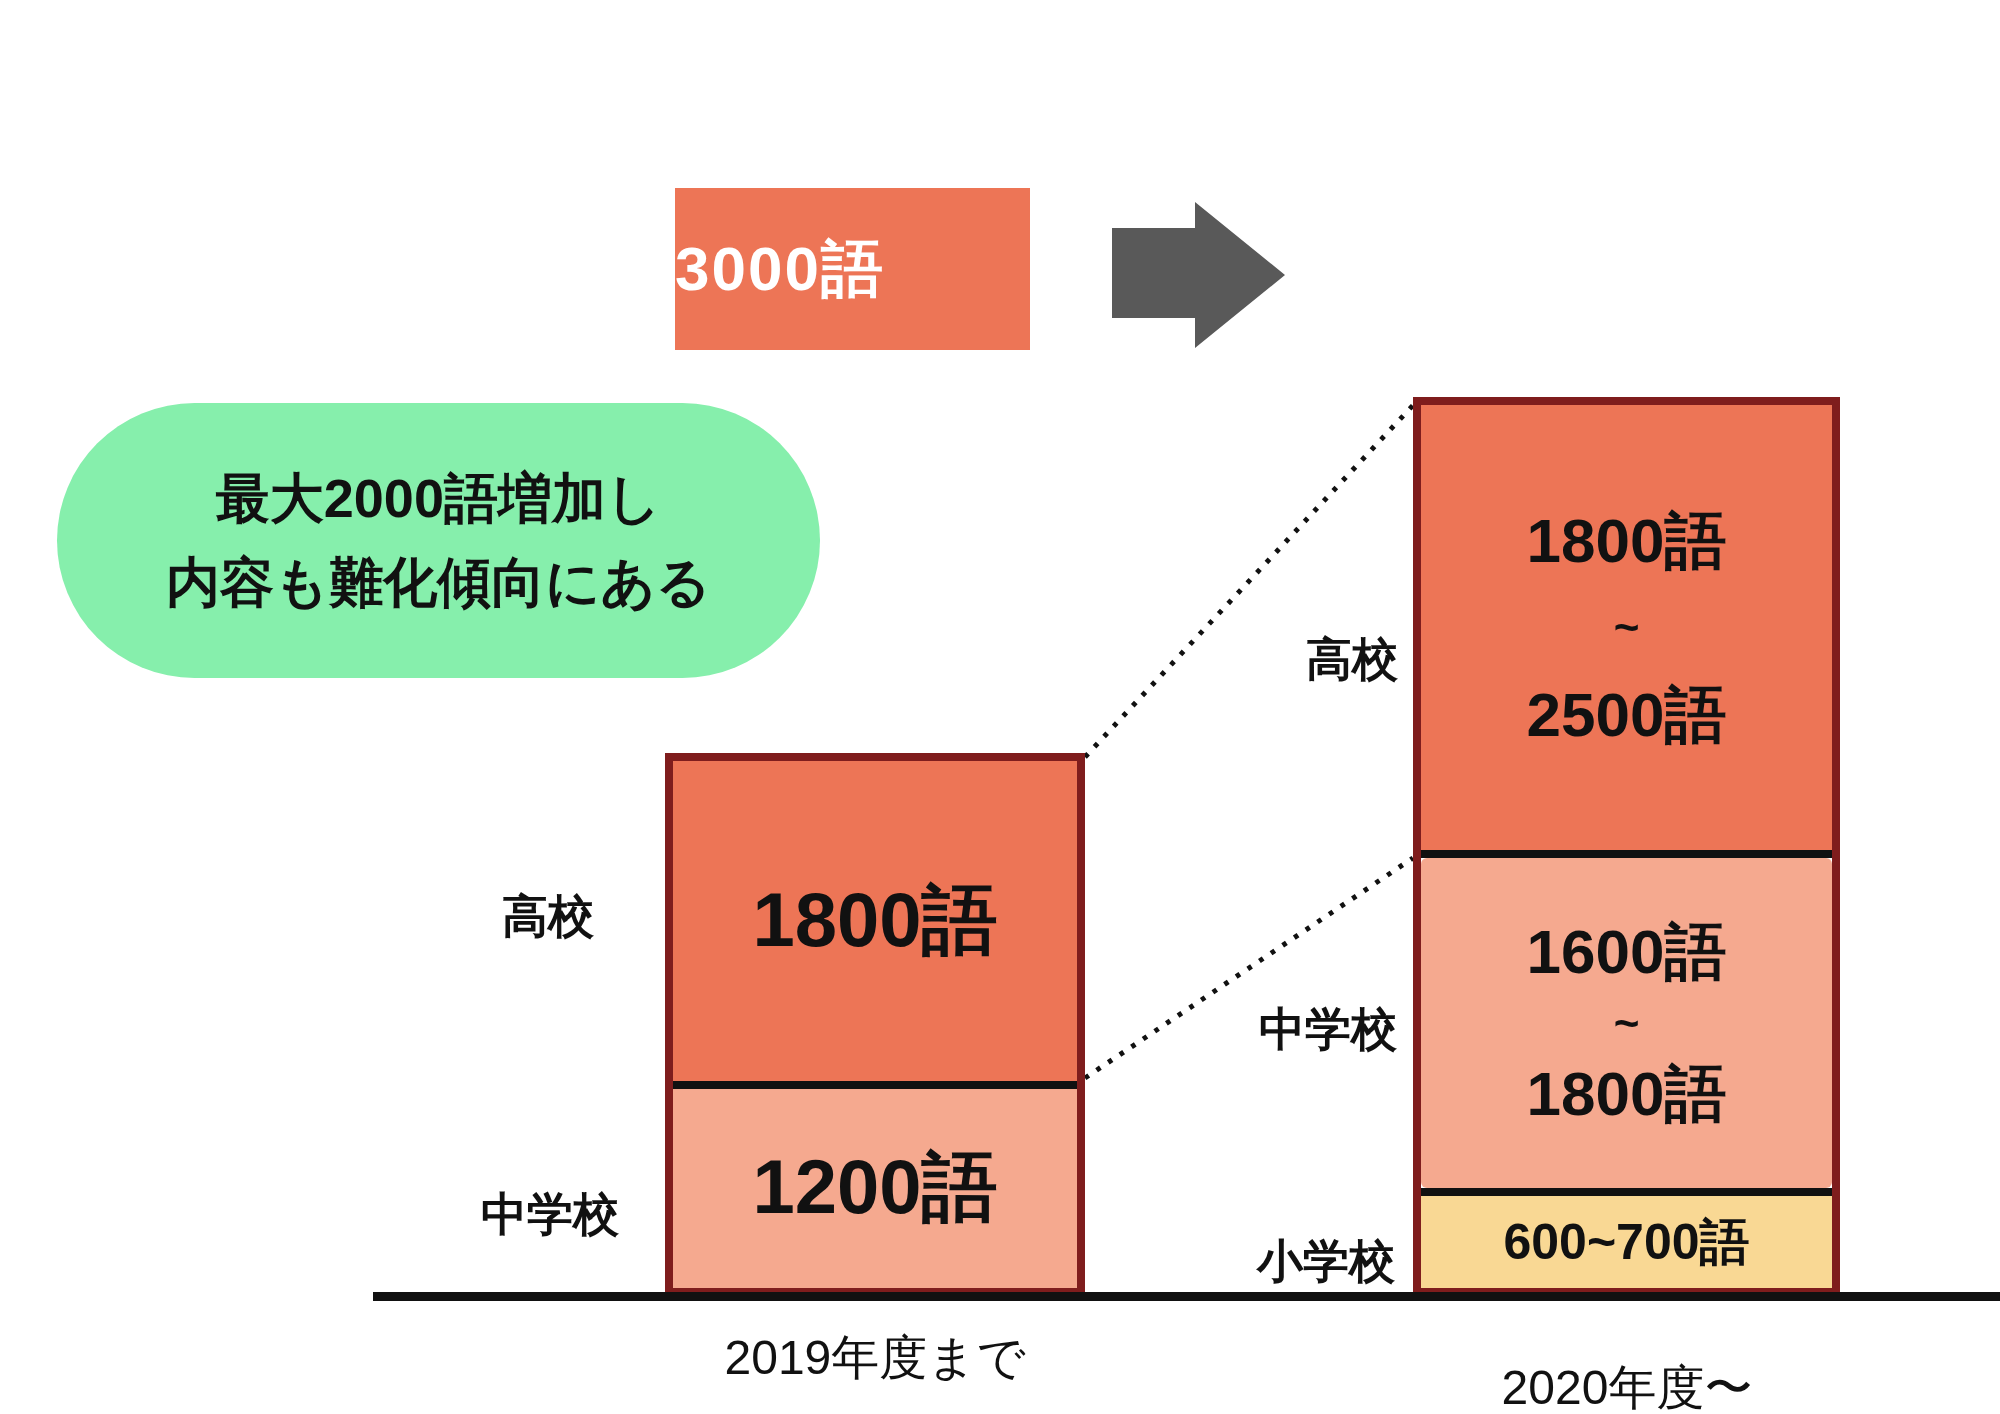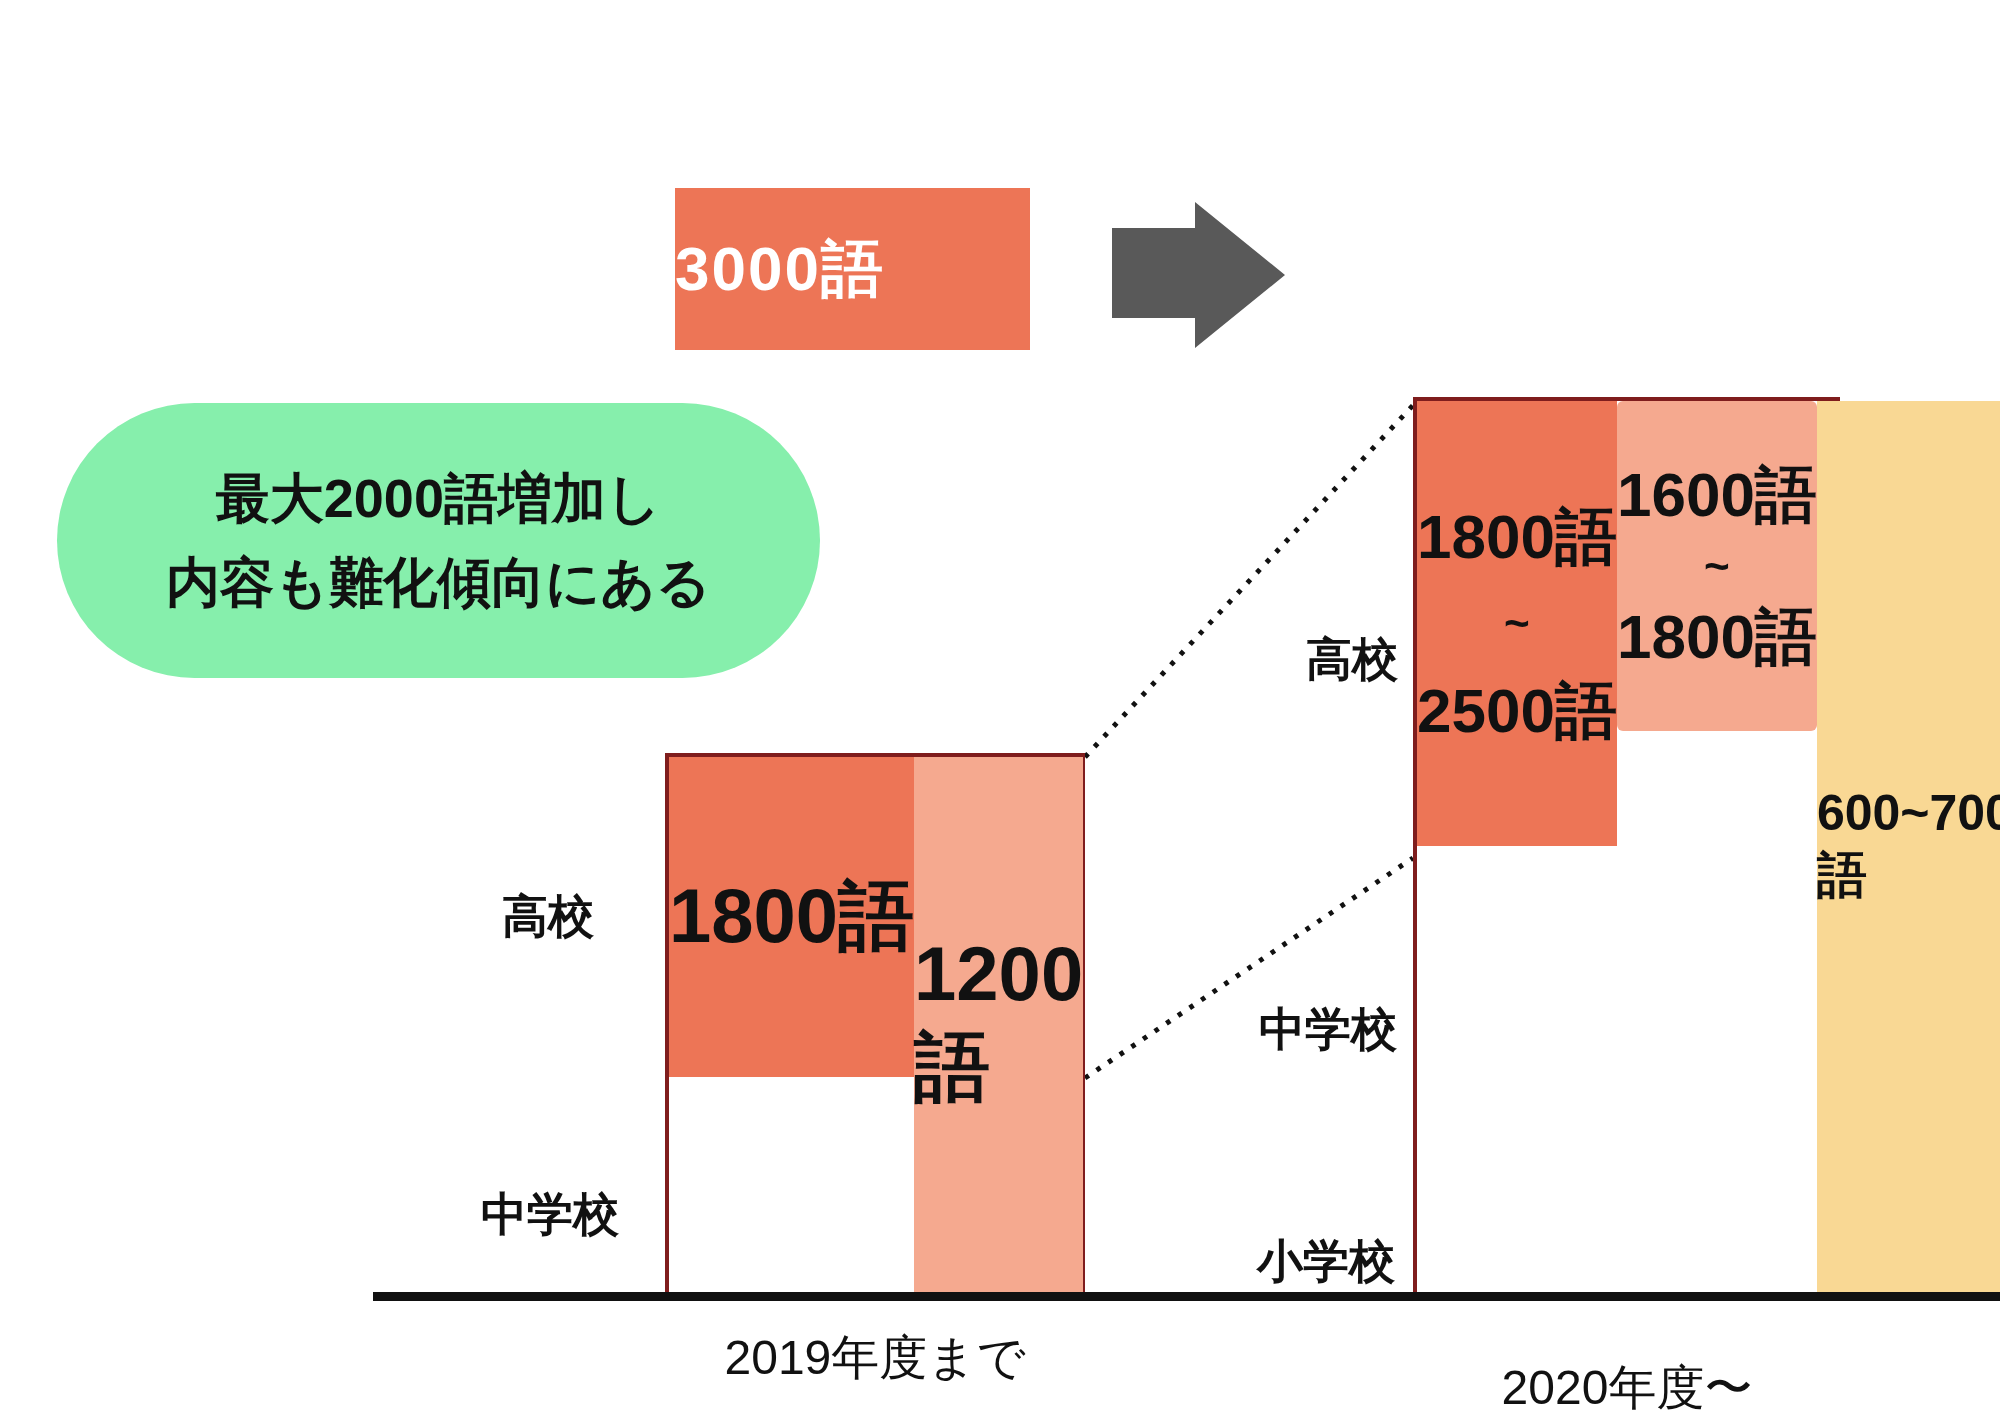--- a/index.html
+++ b/index.html
@@ -15,21 +15,21 @@
 
   
   .callout{position:absolute;left:57px;top:403px;width:763px;height:275px;background:#86efac;
            border-radius:138px;display:flex;flex-direction:column;align-items:center;justify-content:center;}
   .callout .c-line{font-size:54px;font-weight:700;line-height:1.55;color:#111;}
 
   
   .overlay{position:absolute;left:0;top:0;width:2000px;height:1414px;pointer-events:none;}
 
   
-  .bar{position:absolute;border:4px solid #7f1d1d;box-sizing:border-box;display:flex;flex-direction:row;}
+  .bar{position:absolute;border:8px solid #7f1d1d;box-sizing:border-box;display:flex;flex-direction:column;}
   .bar-before{left:665px;top:753px;width:420px;height:543px;}
   .bar-after{left:1413px;top:397px;width:427px;height:899px;}
   .seg{display:flex;flex-direction:column;align-items:center;justify-content:center;}
   .seg-orange{background:#ED7556;}
   .seg-salmon{background:#F5A98F;}
   .seg-yellow{background:#F9D894;}
   .divider{height:8px;background:#111;flex:none;}
   .val-big{font-size:76px;font-weight:700;color:#111;}
   .val-mid{font-size:62px;font-weight:700;color:#111;line-height:1.12;}
   .val-tilde{font-size:44px;font-weight:700;color:#111;line-height:1.2;}

